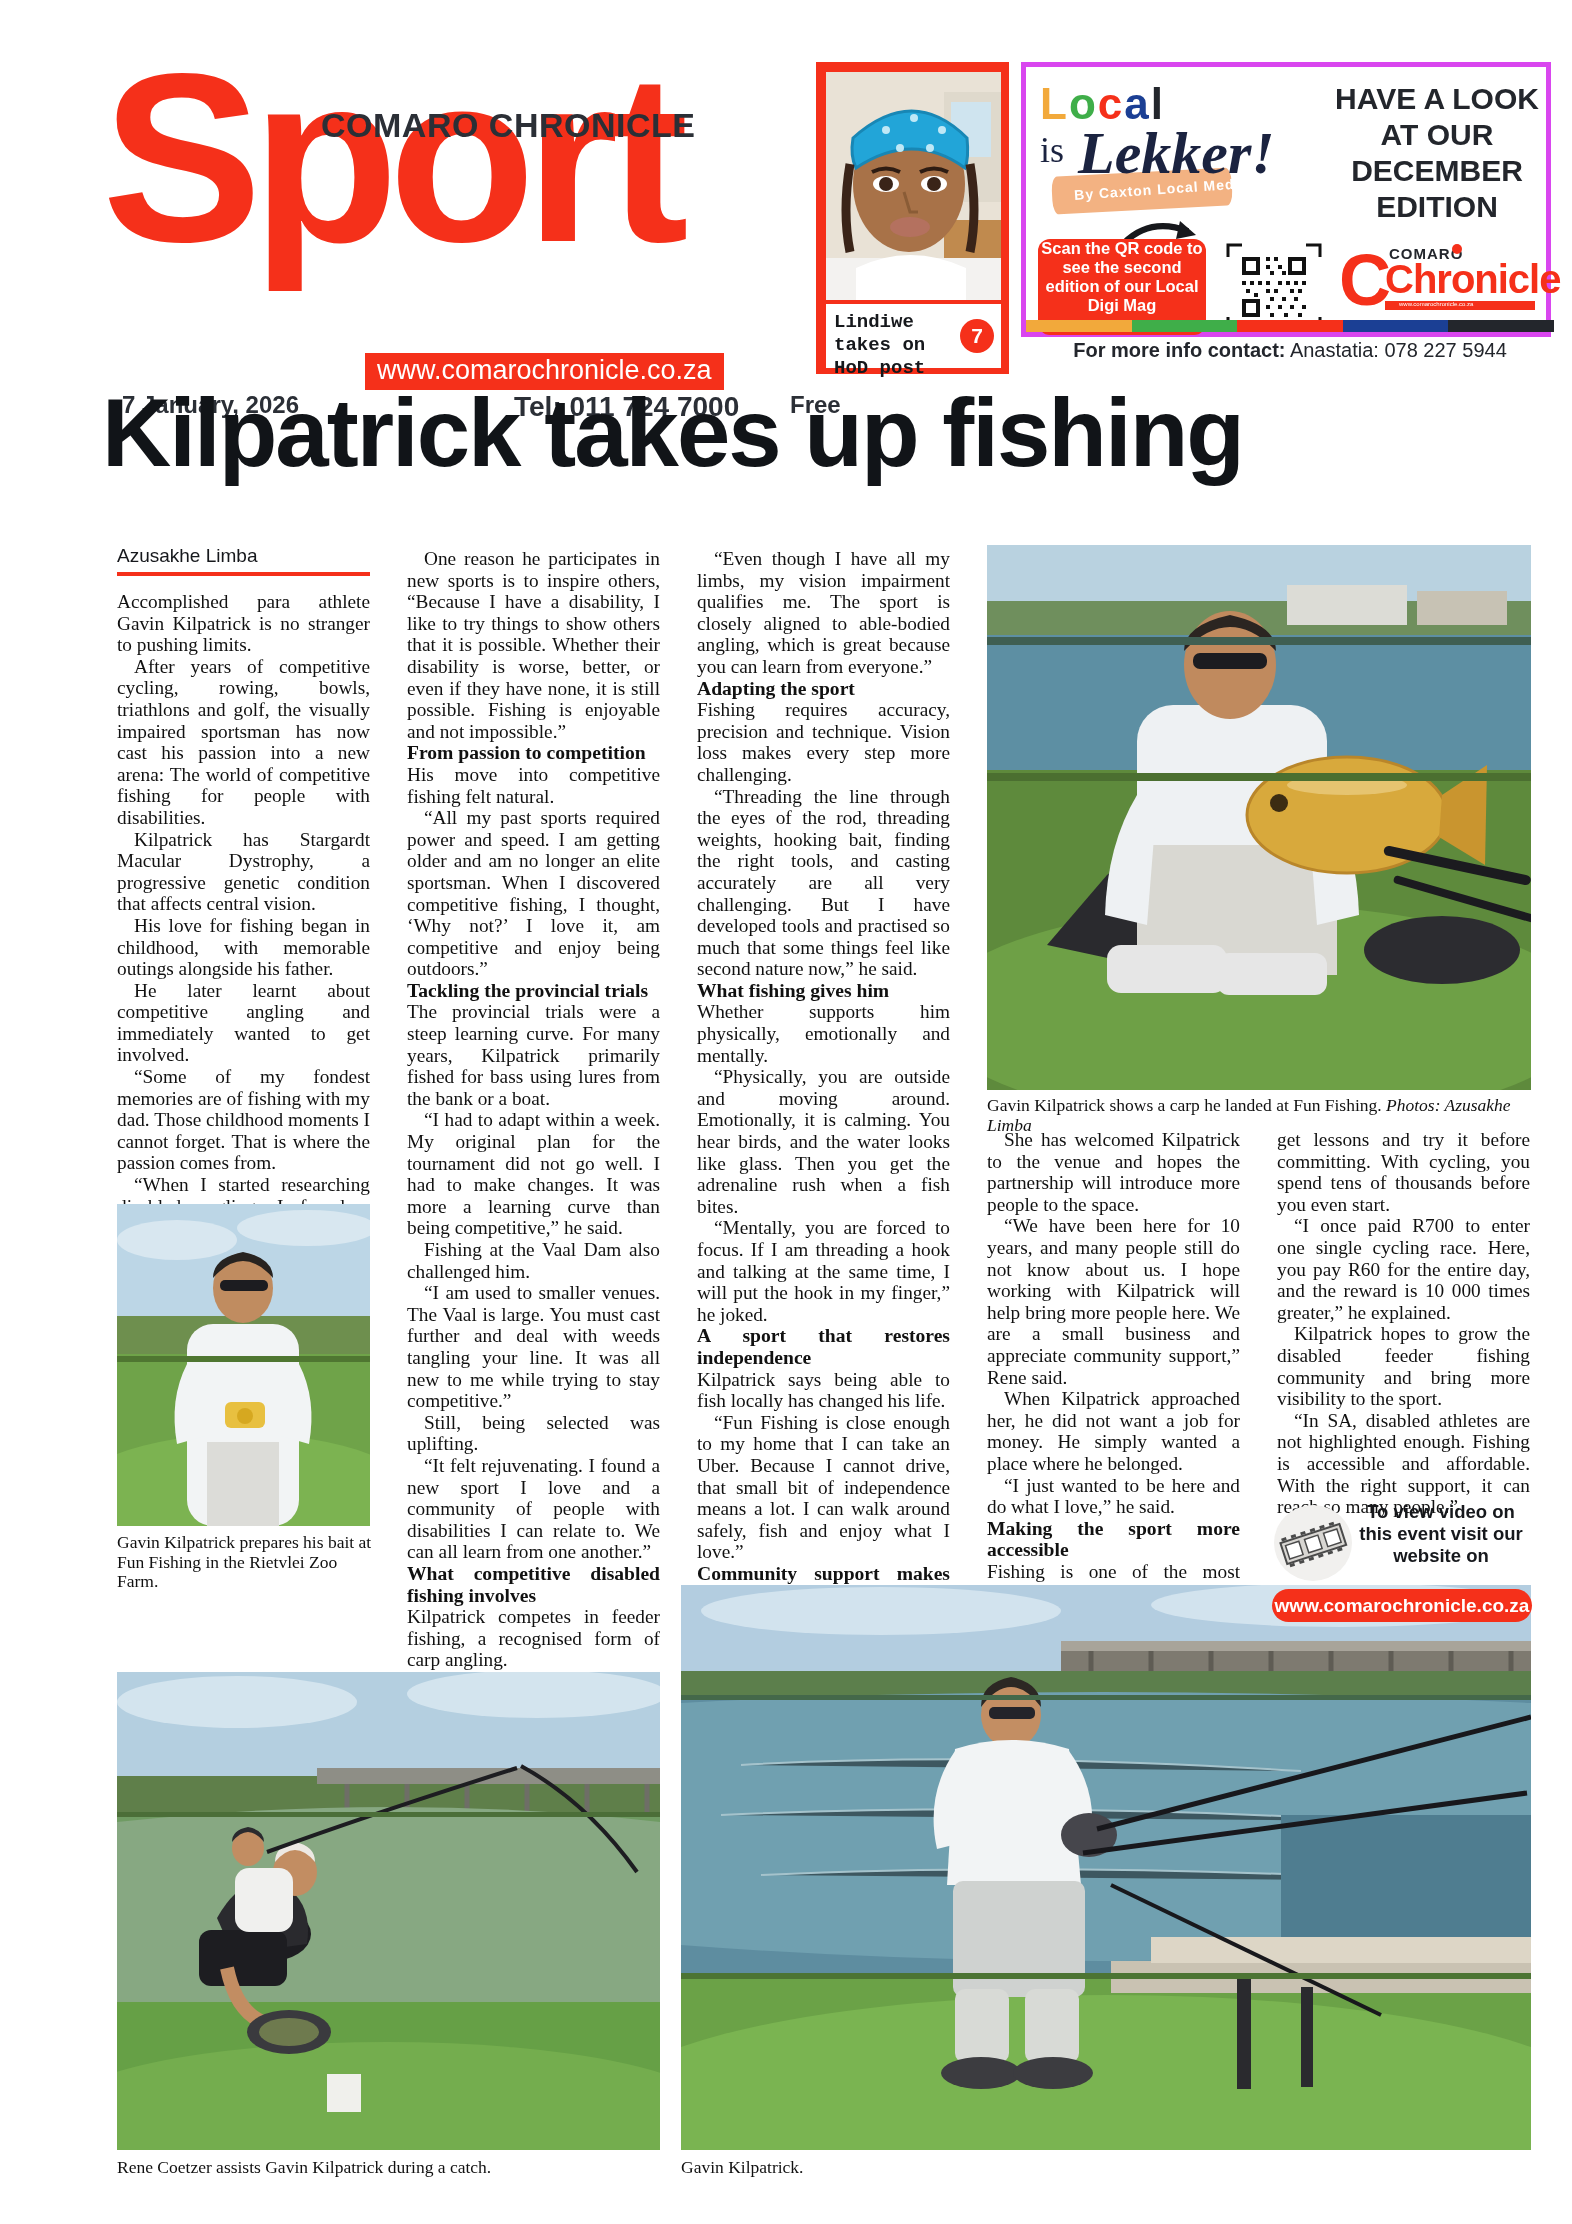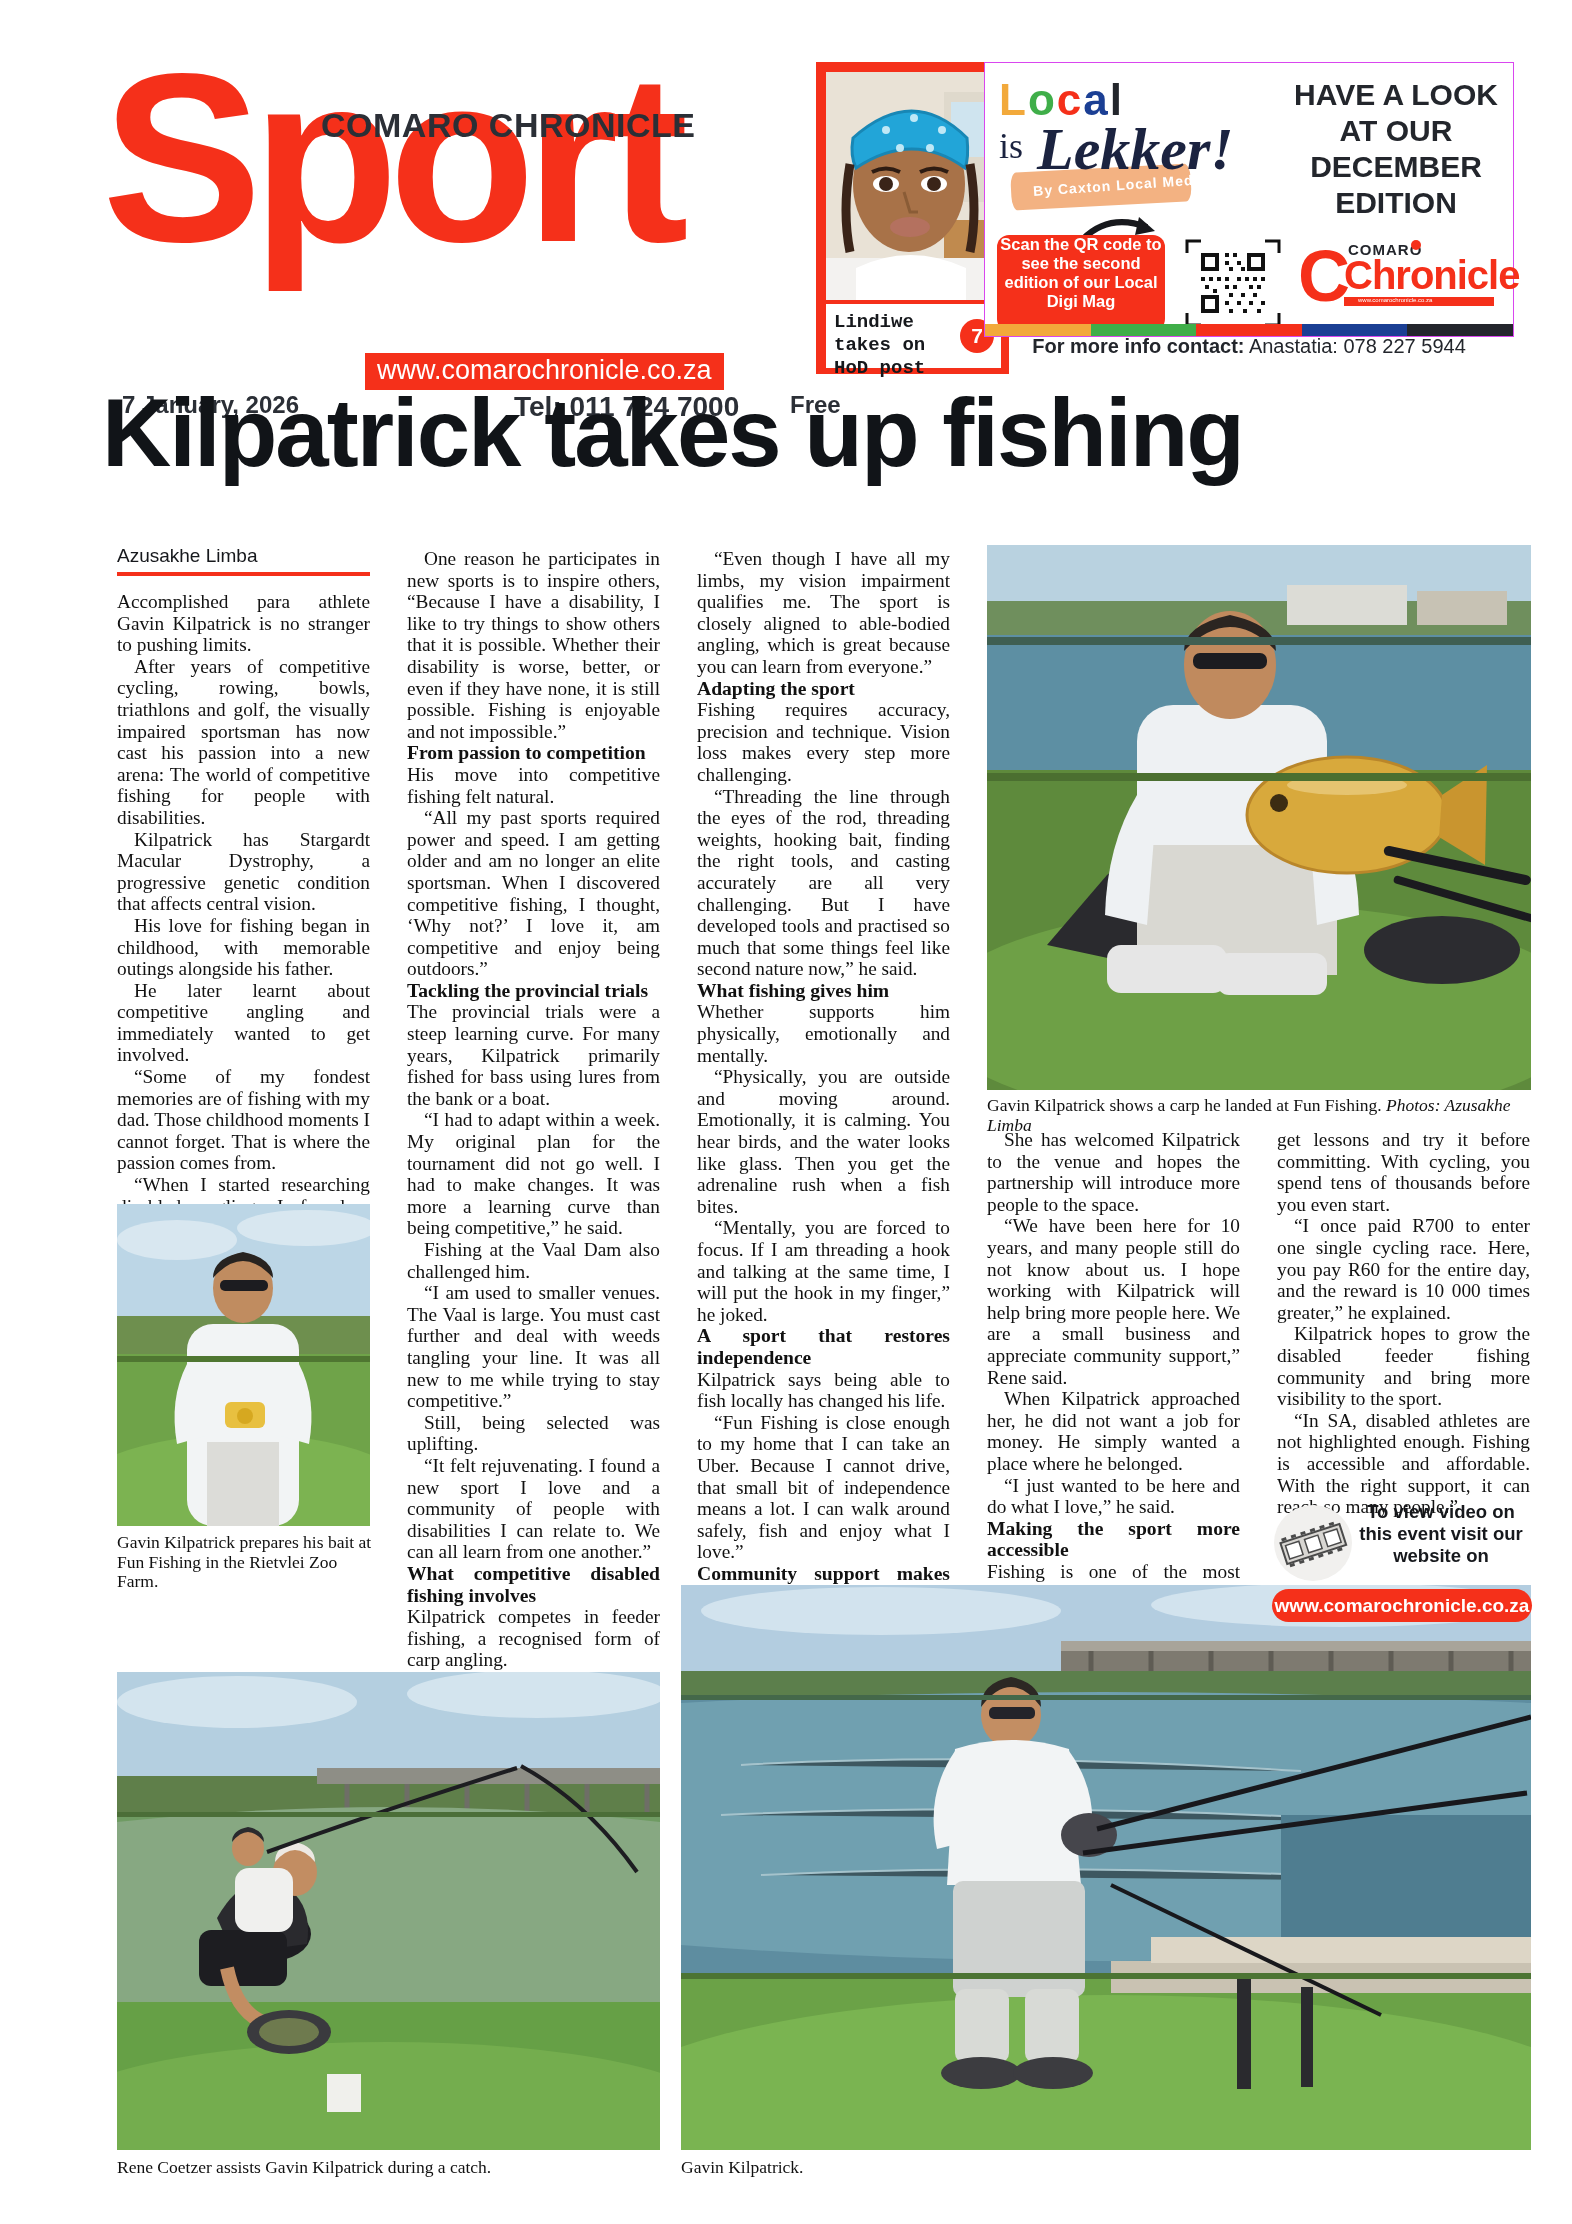--- a/index.html
+++ b/index.html
@@ -18,21 +18,21 @@
   .mh-free{position:absolute;left:688px;top:345px;font-family:"Liberation Sans",sans-serif;font-weight:bold;font-size:24px;color:#2b2f36;}
 
   
   .promo{position:absolute;left:772px;top:62px;width:193px;height:312px;background:#f5301a;border:3px solid #f5301a;box-sizing:border-box;}
   .promo-img{position:absolute;left:7px;top:7px;width:175px;height:228px;overflow:hidden;background:#d8d2c8;}
   .promo-cap{position:absolute;left:7px;top:239px;width:175px;height:64px;background:#fff;}
   .promo-cap-txt{position:absolute;left:8px;top:7px;width:118px;font-family:Liberation Mono, monospace;font-weight:bold;font-size:19px;line-height:23px;color:#16181c;}
   .promo-badge{position:absolute;right:7px;top:15px;width:34px;height:34px;border-radius:50%;background:#f5301a;color:#fff;font-family:"Liberation Sans",sans-serif;font-weight:bold;font-size:21px;text-align:center;line-height:34px;}
 
   
-  .advert{position:absolute;left:940px;top:62px;width:530px;height:275px;border:1px solid #d946ef;box-sizing:border-box;background:#fff;}
+  .advert{position:absolute;left:977px;top:62px;width:530px;height:275px;border:5px solid #d946ef;box-sizing:border-box;background:#fff;}
   .ad-local{position:absolute;left:14px;top:12px;width:250px;height:32px;font-family:"Liberation Sans",sans-serif;font-weight:bold;font-size:44px;letter-spacing:2px;}
   .ad-local span{display:inline-block;}
   .ad-is{position:absolute;left:14px;top:62px;font-family:"Liberation Serif",serif;font-size:36px;color:#1b2340;}
   .ad-lekker{position:absolute;left:52px;top:52px;font-family:"Liberation Serif",serif;font-style:italic;font-weight:bold;font-size:60px;color:#1b2340;}
   .ad-ribbon{position:absolute;left:26px;top:105px;width:180px;height:38px;background:#f3b282;border-radius:6px/14px;transform:rotate(-3deg);}
   .ad-caxton{position:absolute;left:48px;top:114px;font-family:"Liberation Sans",sans-serif;font-size:14px;color:#fff;font-weight:bold;transform:rotate(-4deg);letter-spacing:1px;}
   .ad-scan{position:absolute;left:12px;top:172px;width:168px;height:96px;background:#f5301a;border-radius:12px;color:#fff;font-family:"Liberation Sans",sans-serif;font-weight:bold;font-size:16.5px;line-height:19px;text-align:center;box-sizing:border-box;}
   .ad-arrow{position:absolute;left:96px;top:152px;width:86px;height:28px;}
   .ad-qr{position:absolute;left:196px;top:172px;width:104px;height:96px;}
   .ad-head{position:absolute;left:300px;top:14px;width:222px;text-align:center;font-family:"Liberation Sans",sans-serif;font-weight:bold;font-size:30px;line-height:36px;color:#23262c;}

